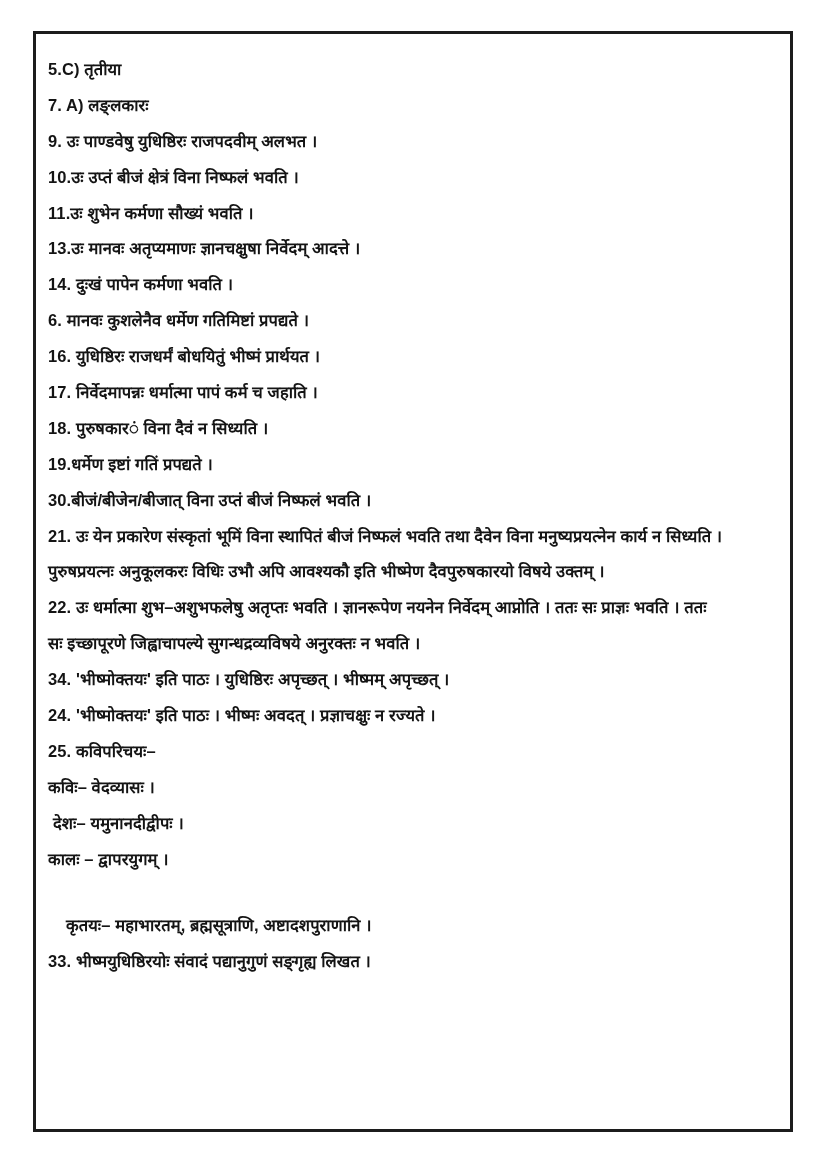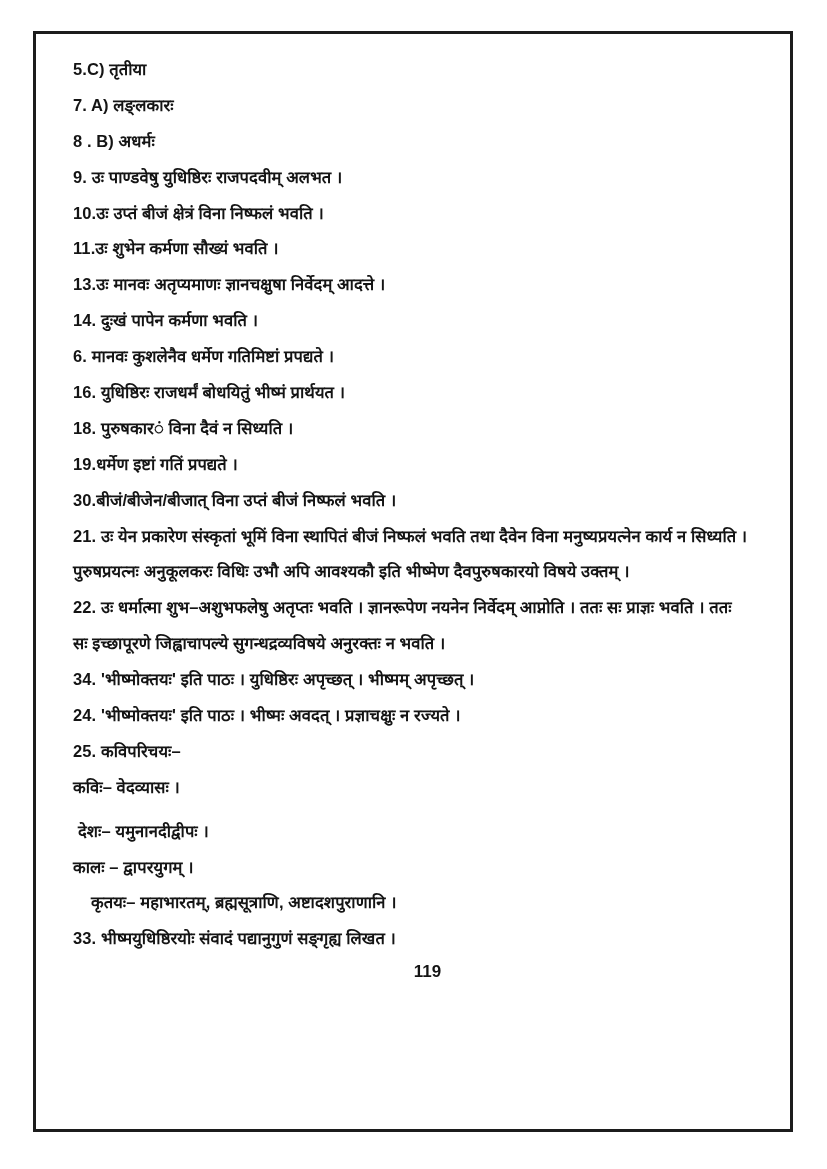--- a/index.html
+++ b/index.html
@@ -16,70 +16,68 @@
   .page-frame {
     position: absolute;
     left: 33px;
     top: 31px;
     width: 760px;
     height: 1101px;
     border: 3px solid #1c1c1c;
     box-sizing: border-box;
     background: #ffffff;
     overflow: hidden;
-    padding-left: 25px;
   }
   .content {
     padding: 18px 8px 0 12px;
   }
   .line {
     height: 35.9px;
     line-height: 35.9px;
     font-size: 16.5px;
     font-weight: 700;
     color: #141414;
     white-space: nowrap;
     letter-spacing: 0.1px;
   }
-  .ind-1 { padding-left: 5px; margin-top: 8px; }
-  .ind-2 { padding-left: 18px; }
+  .ind-1 { padding-left: 5px; }
+  .ind-2 { padding-left: 18px; margin-top: 31px; }
   .page-footer {
     margin-top: 2px;
     text-align: center;
     font-size: 17px;
     font-weight: 700;
     color: #141414;
     line-height: 26px;
   }
 </style>
 </head>
 <body>
 
 <div class="page-frame">
   <div class="content">
     <div class="line">5.C)  तृतीया</div>
     <div class="line">7.  A) लङ्लकारः</div>
-    <div class="line">8 . B)  अधर्मः</div>
     <div class="line">9. उः पाण्डवेषु युधिष्ठिरः राजपदवीम् अलभत ।</div>
     <div class="line">10.उः उप्तं बीजं क्षेत्रं विना निष्फलं भवति ।</div>
     <div class="line">11.उः शुभेन कर्मणा सौख्यं भवति ।</div>
     <div class="line">13.उः मानवः अतृप्यमाणः ज्ञानचक्षुषा निर्वेदम् आदत्ते ।</div>
     <div class="line">14. दुःखं पापेन कर्मणा भवति ।</div>
     <div class="line">6. मानवः कुशलेनैव धर्मेण गतिमिष्टां प्रपद्यते ।</div>
     <div class="line">16. युधिष्ठिरः राजधर्मं बोधयितुं भीष्मं प्रार्थयत ।</div>
+    <div class="line">17. निर्वेदमापन्नः धर्मात्मा पापं कर्म च जहाति ।</div>
     <div class="line">18. पुरुषकार◌ं  विना दैवं न सिध्यति ।</div>
     <div class="line">19.धर्मेण इष्टां गतिं प्रपद्यते ।</div>
     <div class="line">30.बीजं/बीजेन/बीजात् विना उप्तं बीजं निष्फलं भवति ।</div>
     <div class="line">21. उः येन प्रकारेण संस्कृतां भूमिं विना स्थापितं बीजं निष्फलं भवति तथा दैवेन विना मनुष्यप्रयत्नेन कार्य न सिध्यति ।</div>
     <div class="line">पुरुषप्रयत्नः अनुकूलकरः विधिः उभौ अपि आवश्यकौ इति भीष्मेण दैवपुरुषकारयो विषये उक्तम् ।</div>
     <div class="line">22. उः धर्मात्मा शुभ–अशुभफलेषु अतृप्तः भवति । ज्ञानरूपेण नयनेन निर्वेदम् आप्नोति । ततः सः प्राज्ञः भवति । ततः</div>
     <div class="line">सः  इच्छापूरणे जिह्वाचापल्ये सुगन्धद्रव्यविषये अनुरक्तः न भवति ।</div>
     <div class="line">34. 'भीष्मोक्तयः' इति पाठः । युधिष्ठिरः अपृच्छत् । भीष्मम् अपृच्छत् ।</div>
     <div class="line">24. 'भीष्मोक्तयः' इति पाठः । भीष्मः अवदत् । प्रज्ञाचक्षुः न रज्यते ।</div>
     <div class="line">25. कविपरिचयः–</div>
     <div class="line">कविः– वेदव्यासः ।</div>
     <div class="line ind-1">देशः– यमुनानदीद्वीपः ।</div>
     <div class="line">कालः – द्वापरयुगम् ।</div>
     <div class="line ind-2">कृतयः– महाभारतम्, ब्रह्मसूत्राणि, अष्टादशपुराणानि ।</div>
     <div class="line">33. भीष्मयुधिष्ठिरयोः संवादं पद्यानुगुणं सङ्गृह्य लिखत ।</div>
-    <div class="page-footer">119</div>
   </div>
 </div>
 
 </body></html>

